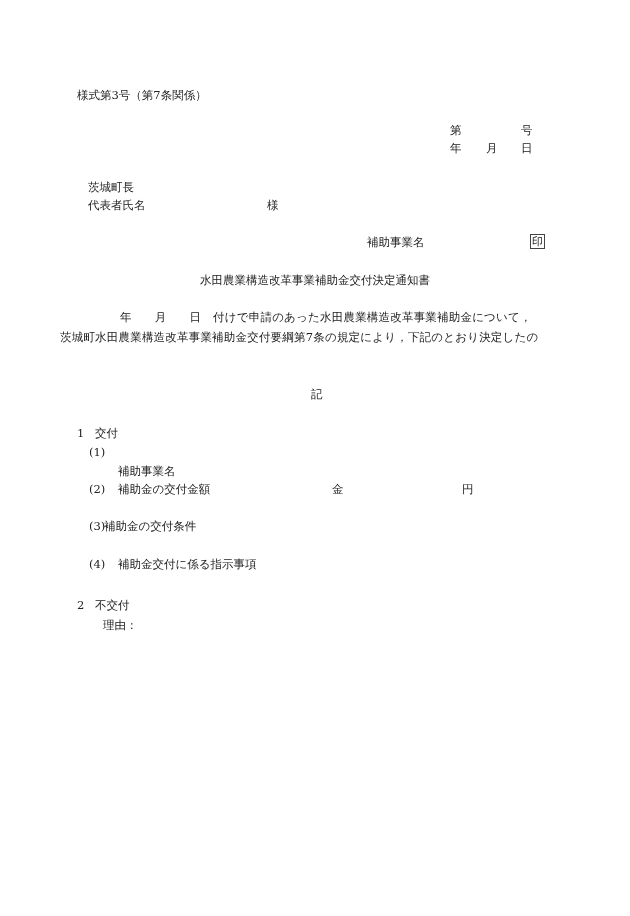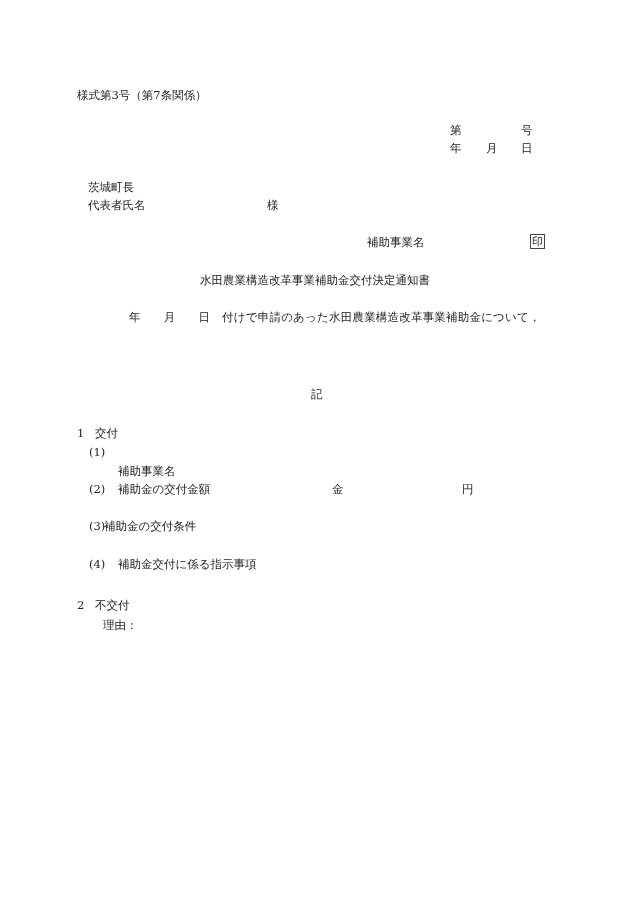--- a/index.html
+++ b/index.html
@@ -7,21 +7,21 @@
     width: 630px; height: 916px; position: relative; overflow: hidden;
     font-family: "DejaVu Serif", "Liberation Serif", serif;
     color: #222222;
     font-size: 11.5px;
   }
   .abs { position: absolute; white-space: nowrap; line-height: 14px; }
   .seal {
     display: inline-block; border: 1px solid #444; padding: 0 1px;
     line-height: 13px; font-size: 11px;
   }
-  .para { position: absolute; left: 69px; width: 485px; line-height: 20px; letter-spacing: 0.2px; }
+  .para { position: absolute; left: 60px; width: 485px; line-height: 20px; letter-spacing: 0.2px; }
 </style>
 </head>
 <body>
 
 <div>
 
   <div class="abs" style="left:77px; top:88px;">様式第3号（第7条関係）</div>
 
   <div class="abs" style="left:450px; top:123px;">第</div>
   <div class="abs" style="left:521px; top:123px;">号</div>
@@ -38,20 +38,21 @@
   <div class="abs" style="left:530px; top:234px;">
     <span class="seal">印</span>
   </div>
 
   <div class="abs" style="left:200px; top:273px;">水田農業構造改革事業補助金交付決定通知書</div>
 
   <div class="para" style="top:307px;">
     <div>
       <span style="display:inline-block; width:60px;"></span><span>年</span><span style="display:inline-block; width:23px;"></span><span>月</span><span style="display:inline-block; width:23px;"></span><span>日</span><span style="display:inline-block; width:12px;"></span><span>付けで申請のあった水田農業構造改革事業補助金について，</span>
     </div>
+    <div>茨城町水田農業構造改革事業補助金交付要綱第7条の規定により，下記のとおり決定したの</div>
   </div>
 
   <div class="abs" style="left:311px; top:387px;">記</div>
 
   <div class="abs" style="left:77px; top:426px;">1</div>
   <div class="abs" style="left:95px; top:426px;">交付</div>
 
   <div class="abs" style="left:89px; top:445px;">(1)</div>
   <div class="abs" style="left:118px; top:445px;margin-top:19px;">補助事業名</div>
 

